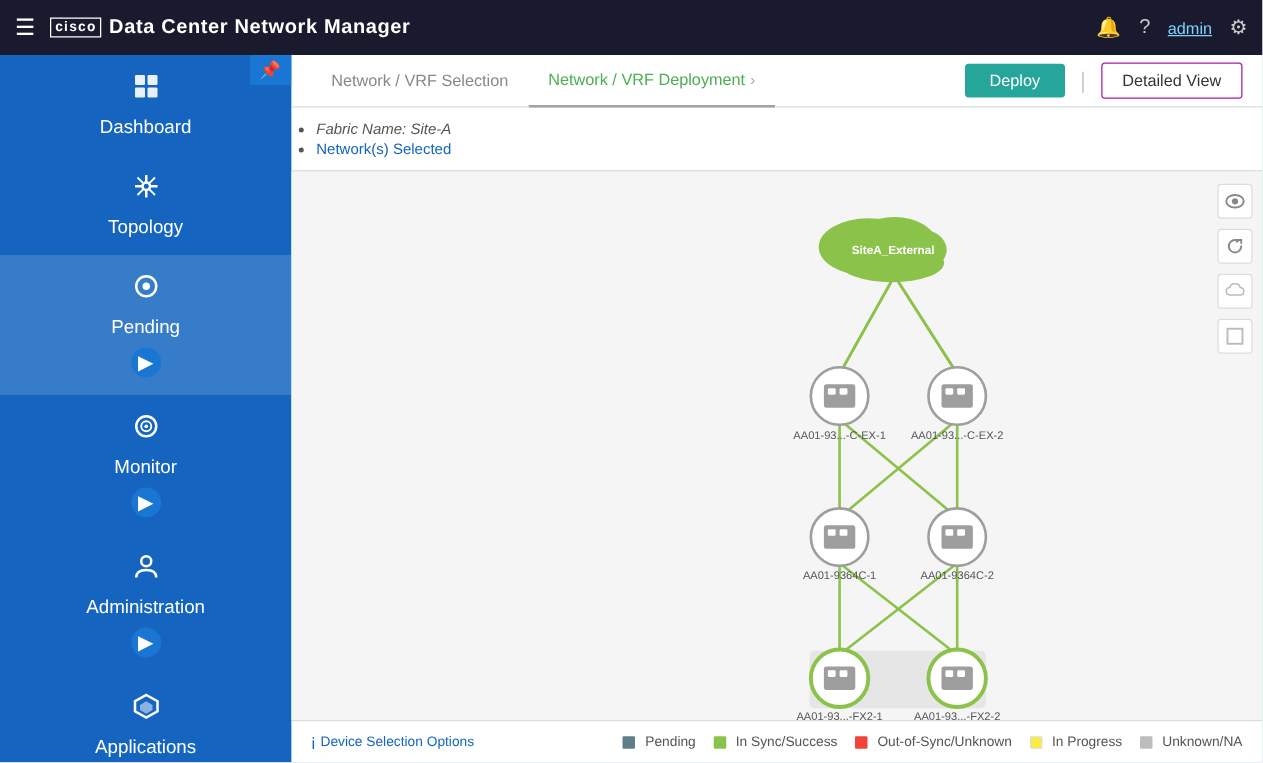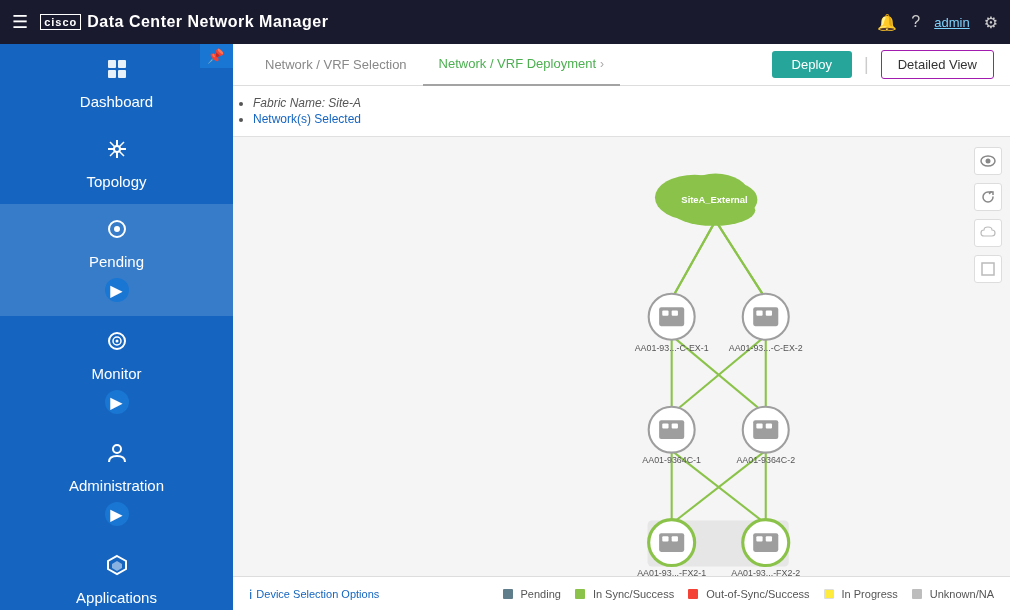--- a/index.html
+++ b/index.html
@@ -522,21 +522,21 @@
         <div class="legend-item">
           <span class="legend-dot" style="background:#607d8b"></span>
           <span>Pending</span>
         </div>
         <div class="legend-item">
           <span class="legend-dot" style="background:#8bc34a"></span>
           <span>In Sync/Success</span>
         </div>
         <div class="legend-item">
           <span class="legend-dot" style="background:#f44336"></span>
-          <span>Out-of-Sync/Success</span>
+          <span>Out-of-Sync/Unknown</span>
         </div>
         <div class="legend-item">
           <span class="legend-dot" style="background:#ffeb3b; border:1px solid #ddd;"></span>
           <span>In Progress</span>
         </div>
         <div class="legend-item">
           <span class="legend-dot" style="background:#bdbdbd"></span>
           <span>Unknown/NA</span>
         </div>
       </div>

